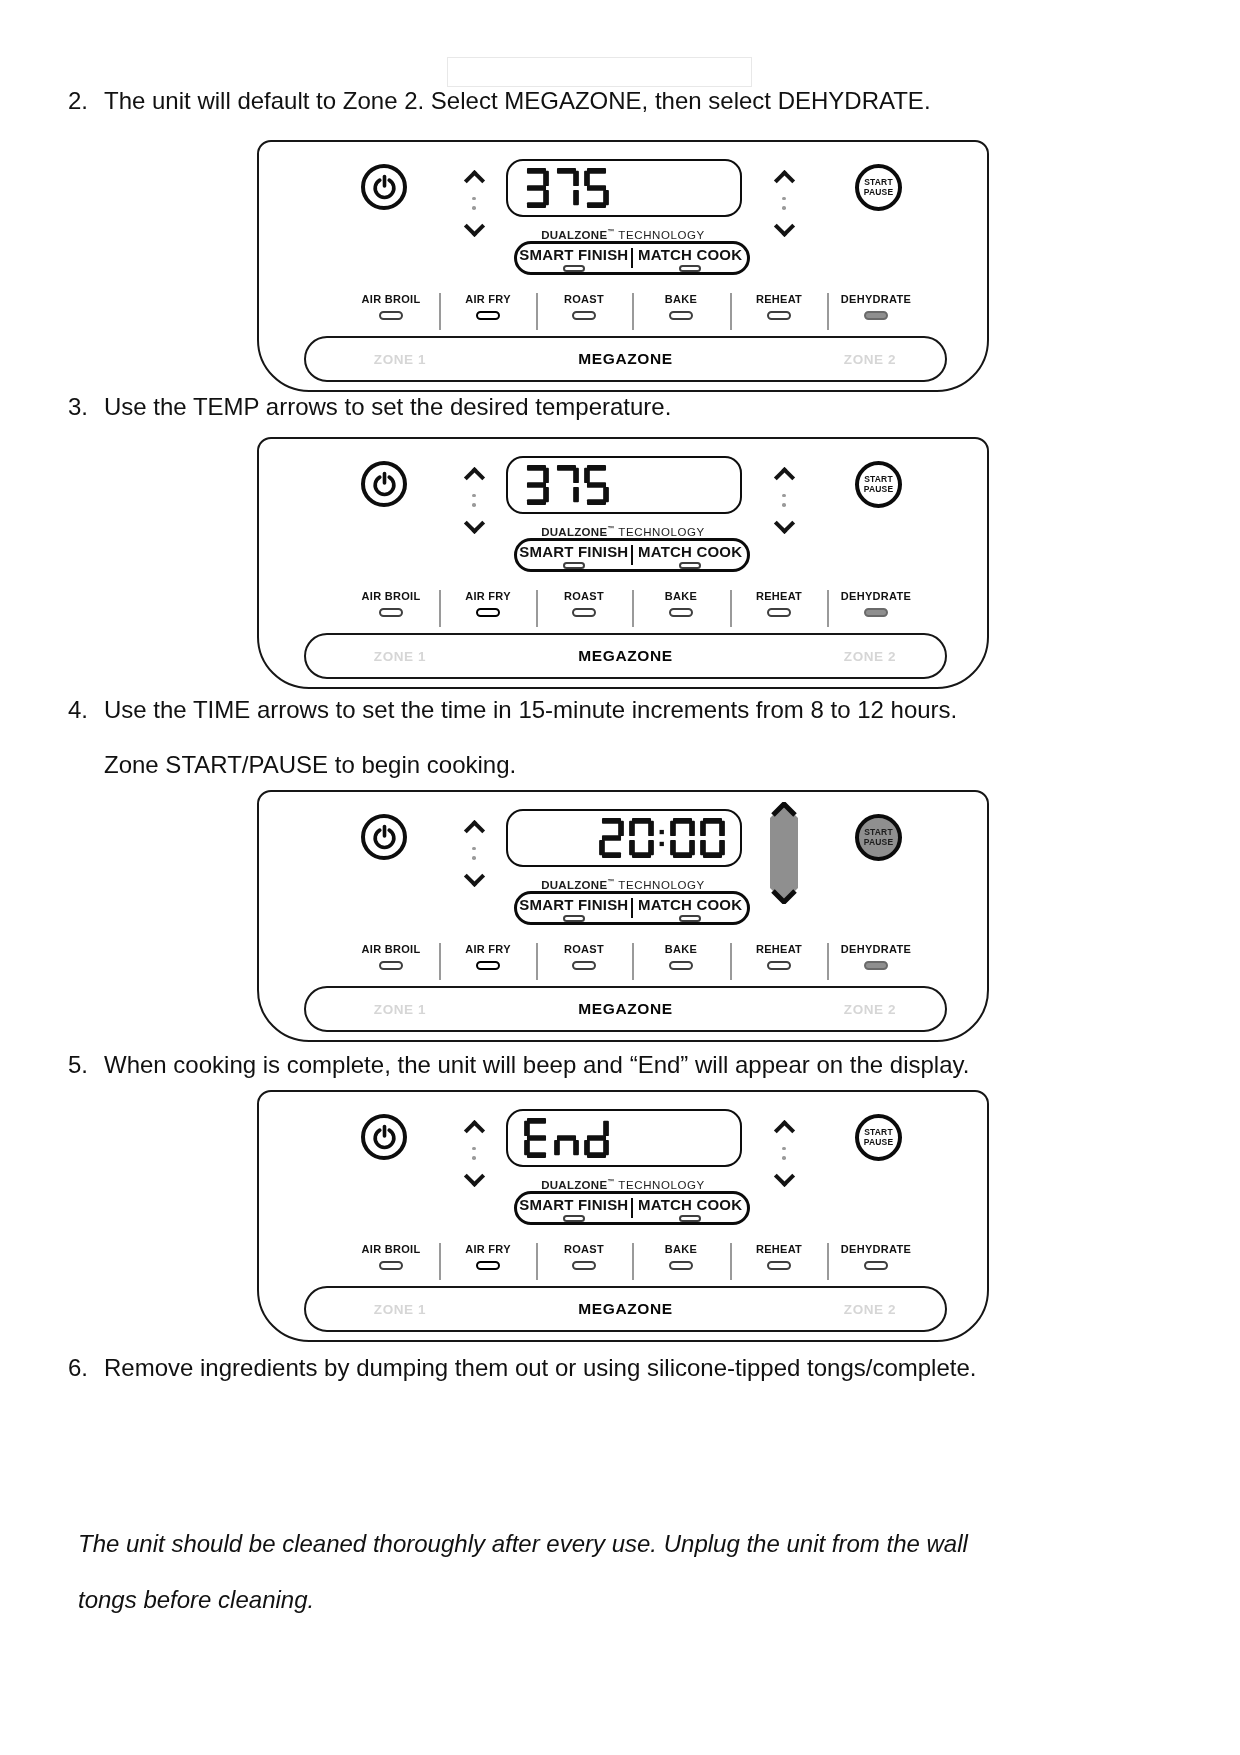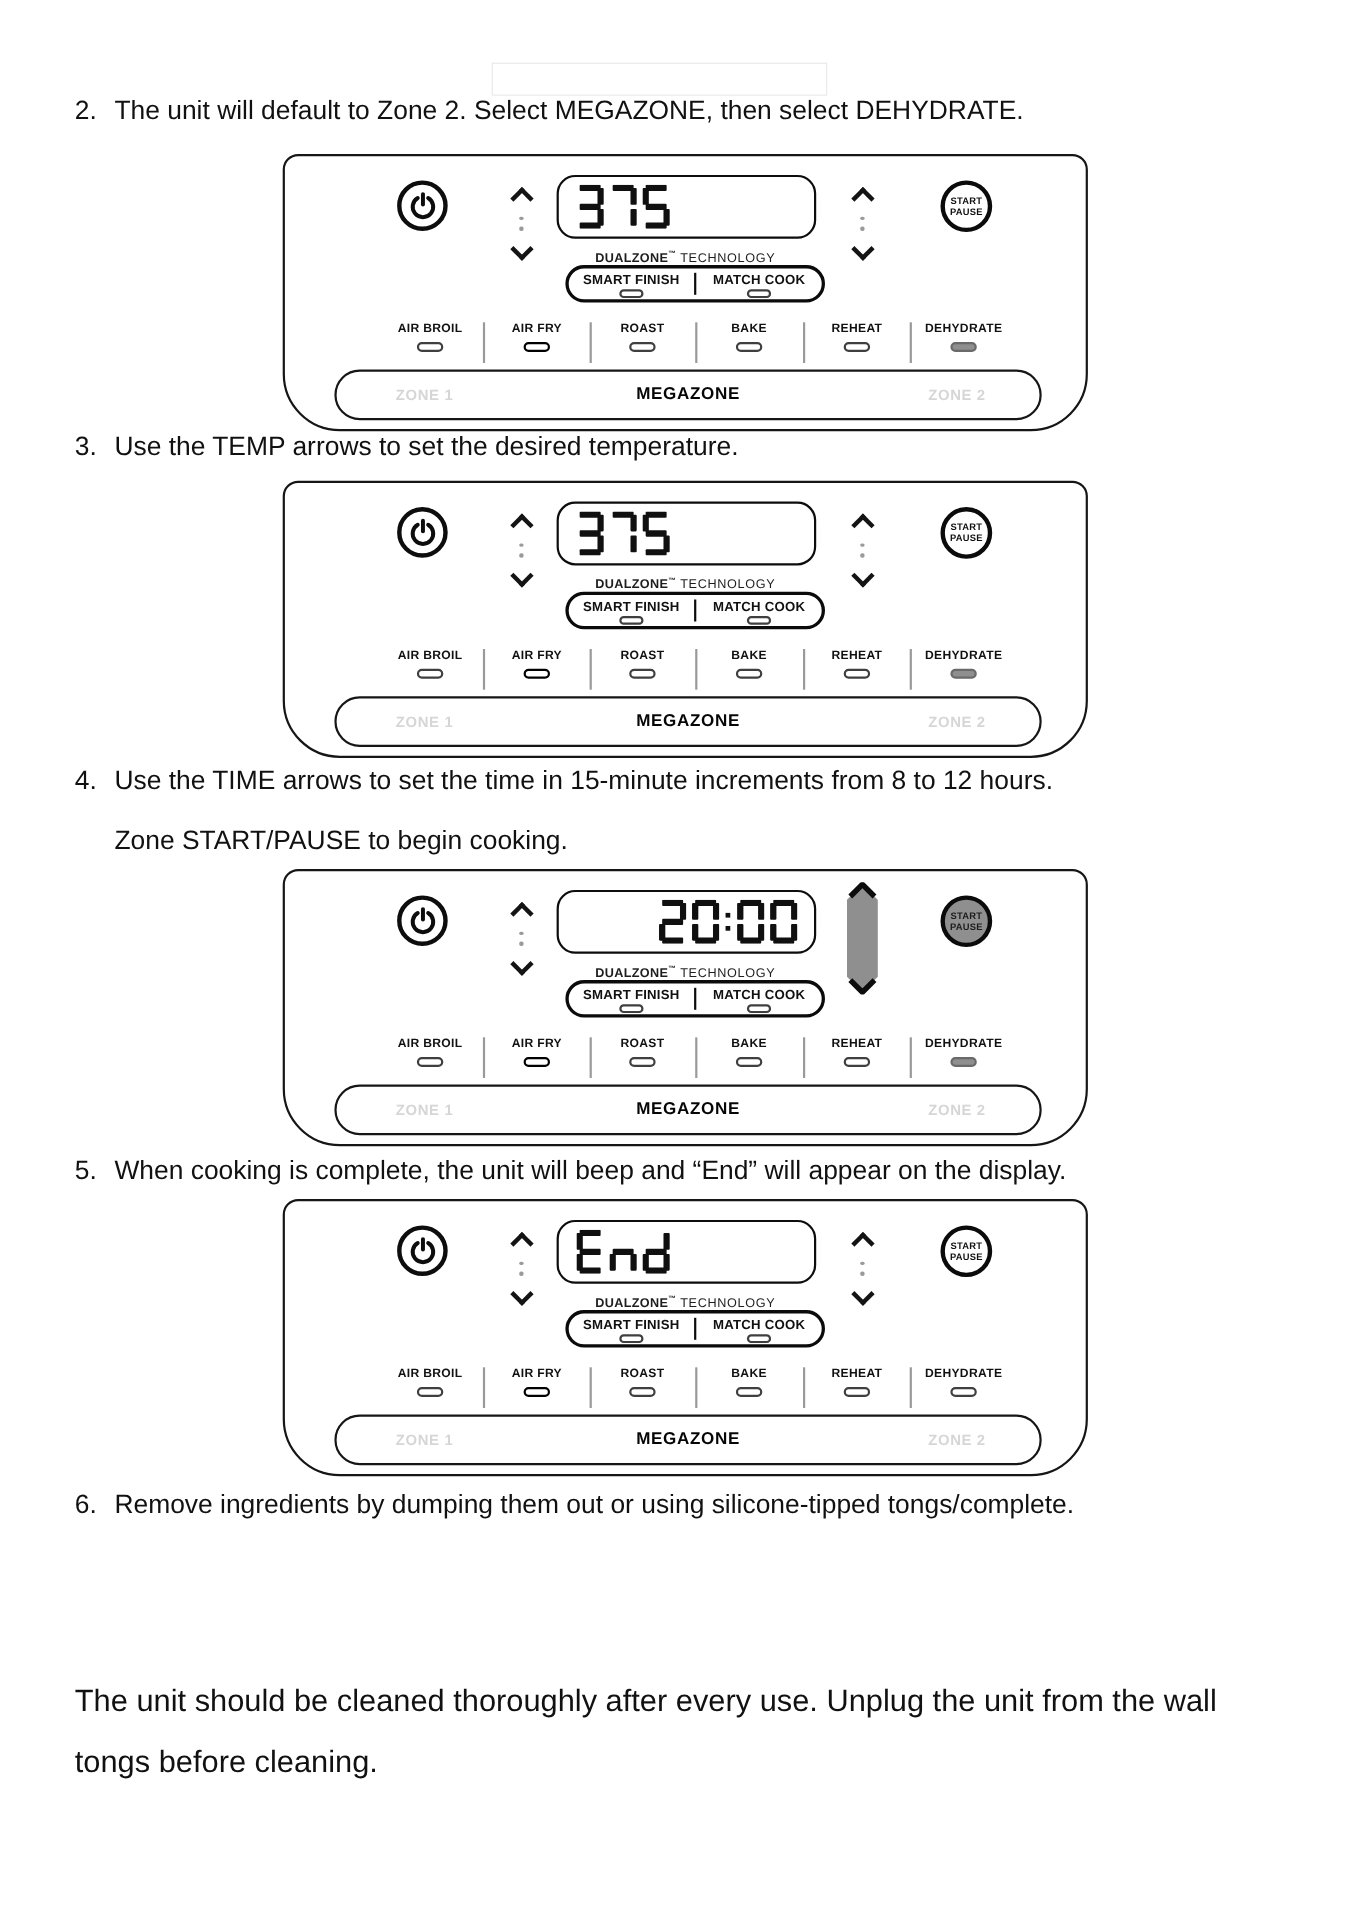--- a/index.html
+++ b/index.html
@@ -4,21 +4,21 @@
 <style>
   html,body{margin:0;padding:0;background:#fff;}
   .page{position:relative;width:1240px;height:1755px;background:#ffffff;
         font-family:"Liberation Sans", sans-serif;color:#111;overflow:hidden;}
 
   
   .step{position:absolute;left:68px;display:flex;font-size:24px;line-height:30px;white-space:nowrap;}
   .step .num{width:36px;flex:0 0 36px;}
   .step.cont{left:104px;}
   .heading{position:absolute;left:78px;font-size:24px;font-weight:bold;white-space:nowrap;}
-  .body-line{position:absolute;left:68px;font-size:28px;white-space:nowrap;}
+  .body-line{position:absolute;left:78px;font-size:24px;white-space:nowrap;font-style:italic;}
   .artifact{position:absolute;left:447px;top:57px;width:303px;height:28px;border:1.5px solid #e8e8e8;background:#fff;}
 
   
   .panel-mount{position:absolute;left:257px;width:732px;height:252px;}
   .panel{position:relative;width:728px;height:248px;background:#fff;border:2.2px solid #161616;
          border-radius:14px 14px 52px 52px;}
   .panel *{box-sizing:border-box;}
 
   .power{position:absolute;left:102px;top:22px;width:46px;height:46px;border:4px solid #0d0d0d;
          border-radius:50%;display:flex;align-items:center;justify-content:center;}
@@ -50,39 +50,39 @@
 
   .dualzone{position:absolute;left:0;top:86px;width:100%;text-align:center;font-size:11.5px;color:#1d1d1d;
             letter-spacing:.3px;}
   .dualzone .dz{font-weight:800;}
   .dualzone .tm{font-size:7px;vertical-align:super;font-weight:800;}
   .dualzone .tech{font-weight:500;letter-spacing:.6px;}
 
   .sfmc{position:absolute;left:255px;top:99px;width:236px;height:34px;border:3.2px solid #0b0b0b;
         border-radius:18px;display:flex;}
   .sfmc .half{flex:1;display:flex;flex-direction:column;align-items:center;justify-content:center;padding-top:2px;}
-  .sfmc .lbl{font-size:12px;font-weight:800;letter-spacing:.2px;white-space:nowrap;}
+  .sfmc .lbl{font-size:15px;font-weight:800;letter-spacing:.2px;white-space:nowrap;}
   .sfmc .divider{width:2.6px;height:20px;background:#0b0b0b;align-self:center;}
 
   .ind{width:24px;height:9px;border:2px solid #3f3f3f;border-radius:5px;background:#fff;}
   .sfmc .ind{margin-top:2px;width:22px;height:8px;}
   .ind.bold{border-color:#000;border-width:2.5px;}
   .ind.lit{background:#8f8f8f;border-color:#6a6a6a;}
 
   .func{position:absolute;top:151px;width:110px;text-align:center;}
   .func .flabel{font-size:11px;font-weight:800;letter-spacing:.3px;white-space:nowrap;}
   .func .ind{margin:6px auto 0;}
   .fsep{position:absolute;top:151px;width:1.6px;height:37px;background:#9a9a9a;}
 
   .zonebar{position:absolute;left:45px;top:194px;width:643px;height:46px;border:2px solid #161616;
            border-radius:23px;background:#fff;}
   .zonebar span{position:absolute;top:0;height:100%;display:flex;align-items:center;justify-content:center;
                 font-weight:800;letter-spacing:.6px;}
   .zone-dim{color:#d6d6d6;font-size:13.5px;}
-  .z1{left:0;width:160px;}
+  .z1{left:14px;width:160px;}
   .mz{left:0;width:100%;font-size:15.5px;color:#060606;}
   .z2{right:0;width:150px;}
 </style>
 </head>
 <body>
 
 <div class="page">
   <div class="artifact"></div>
 
   <div class="step" style="top:86px">

